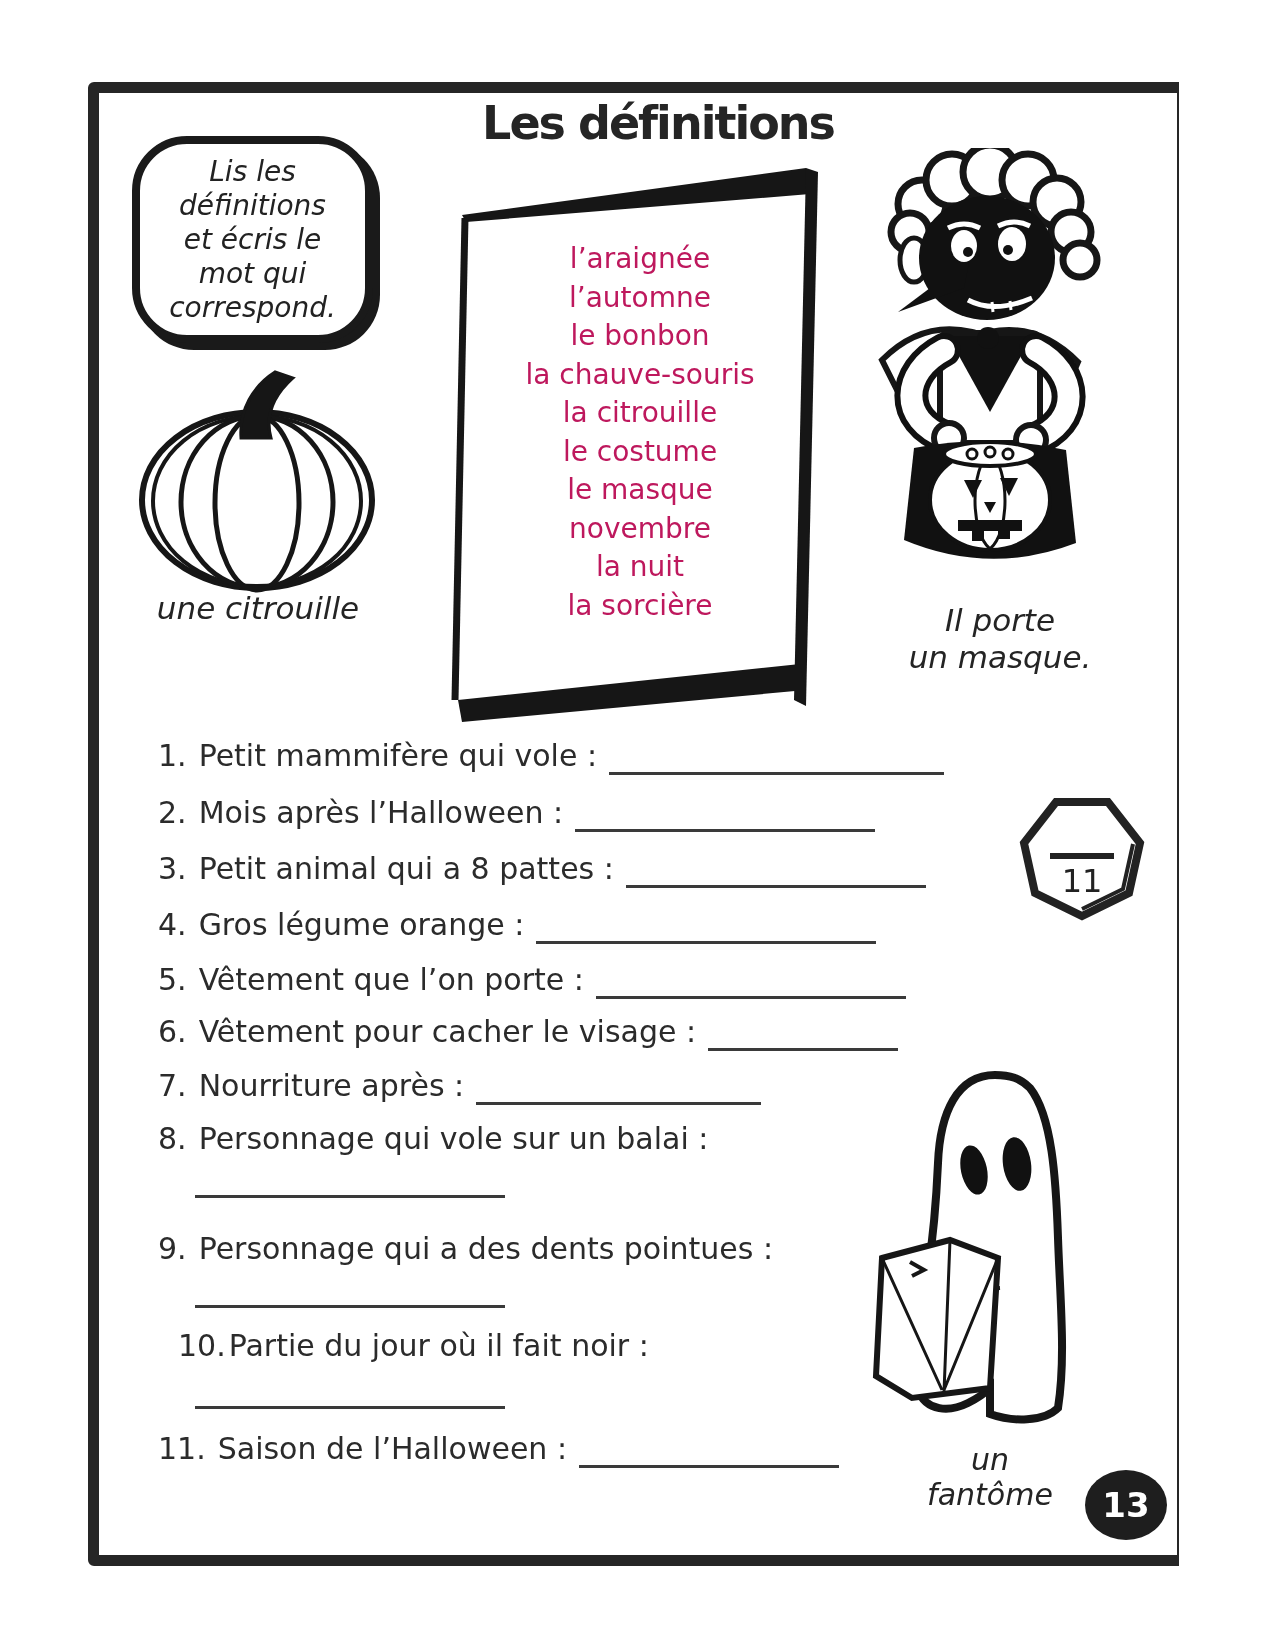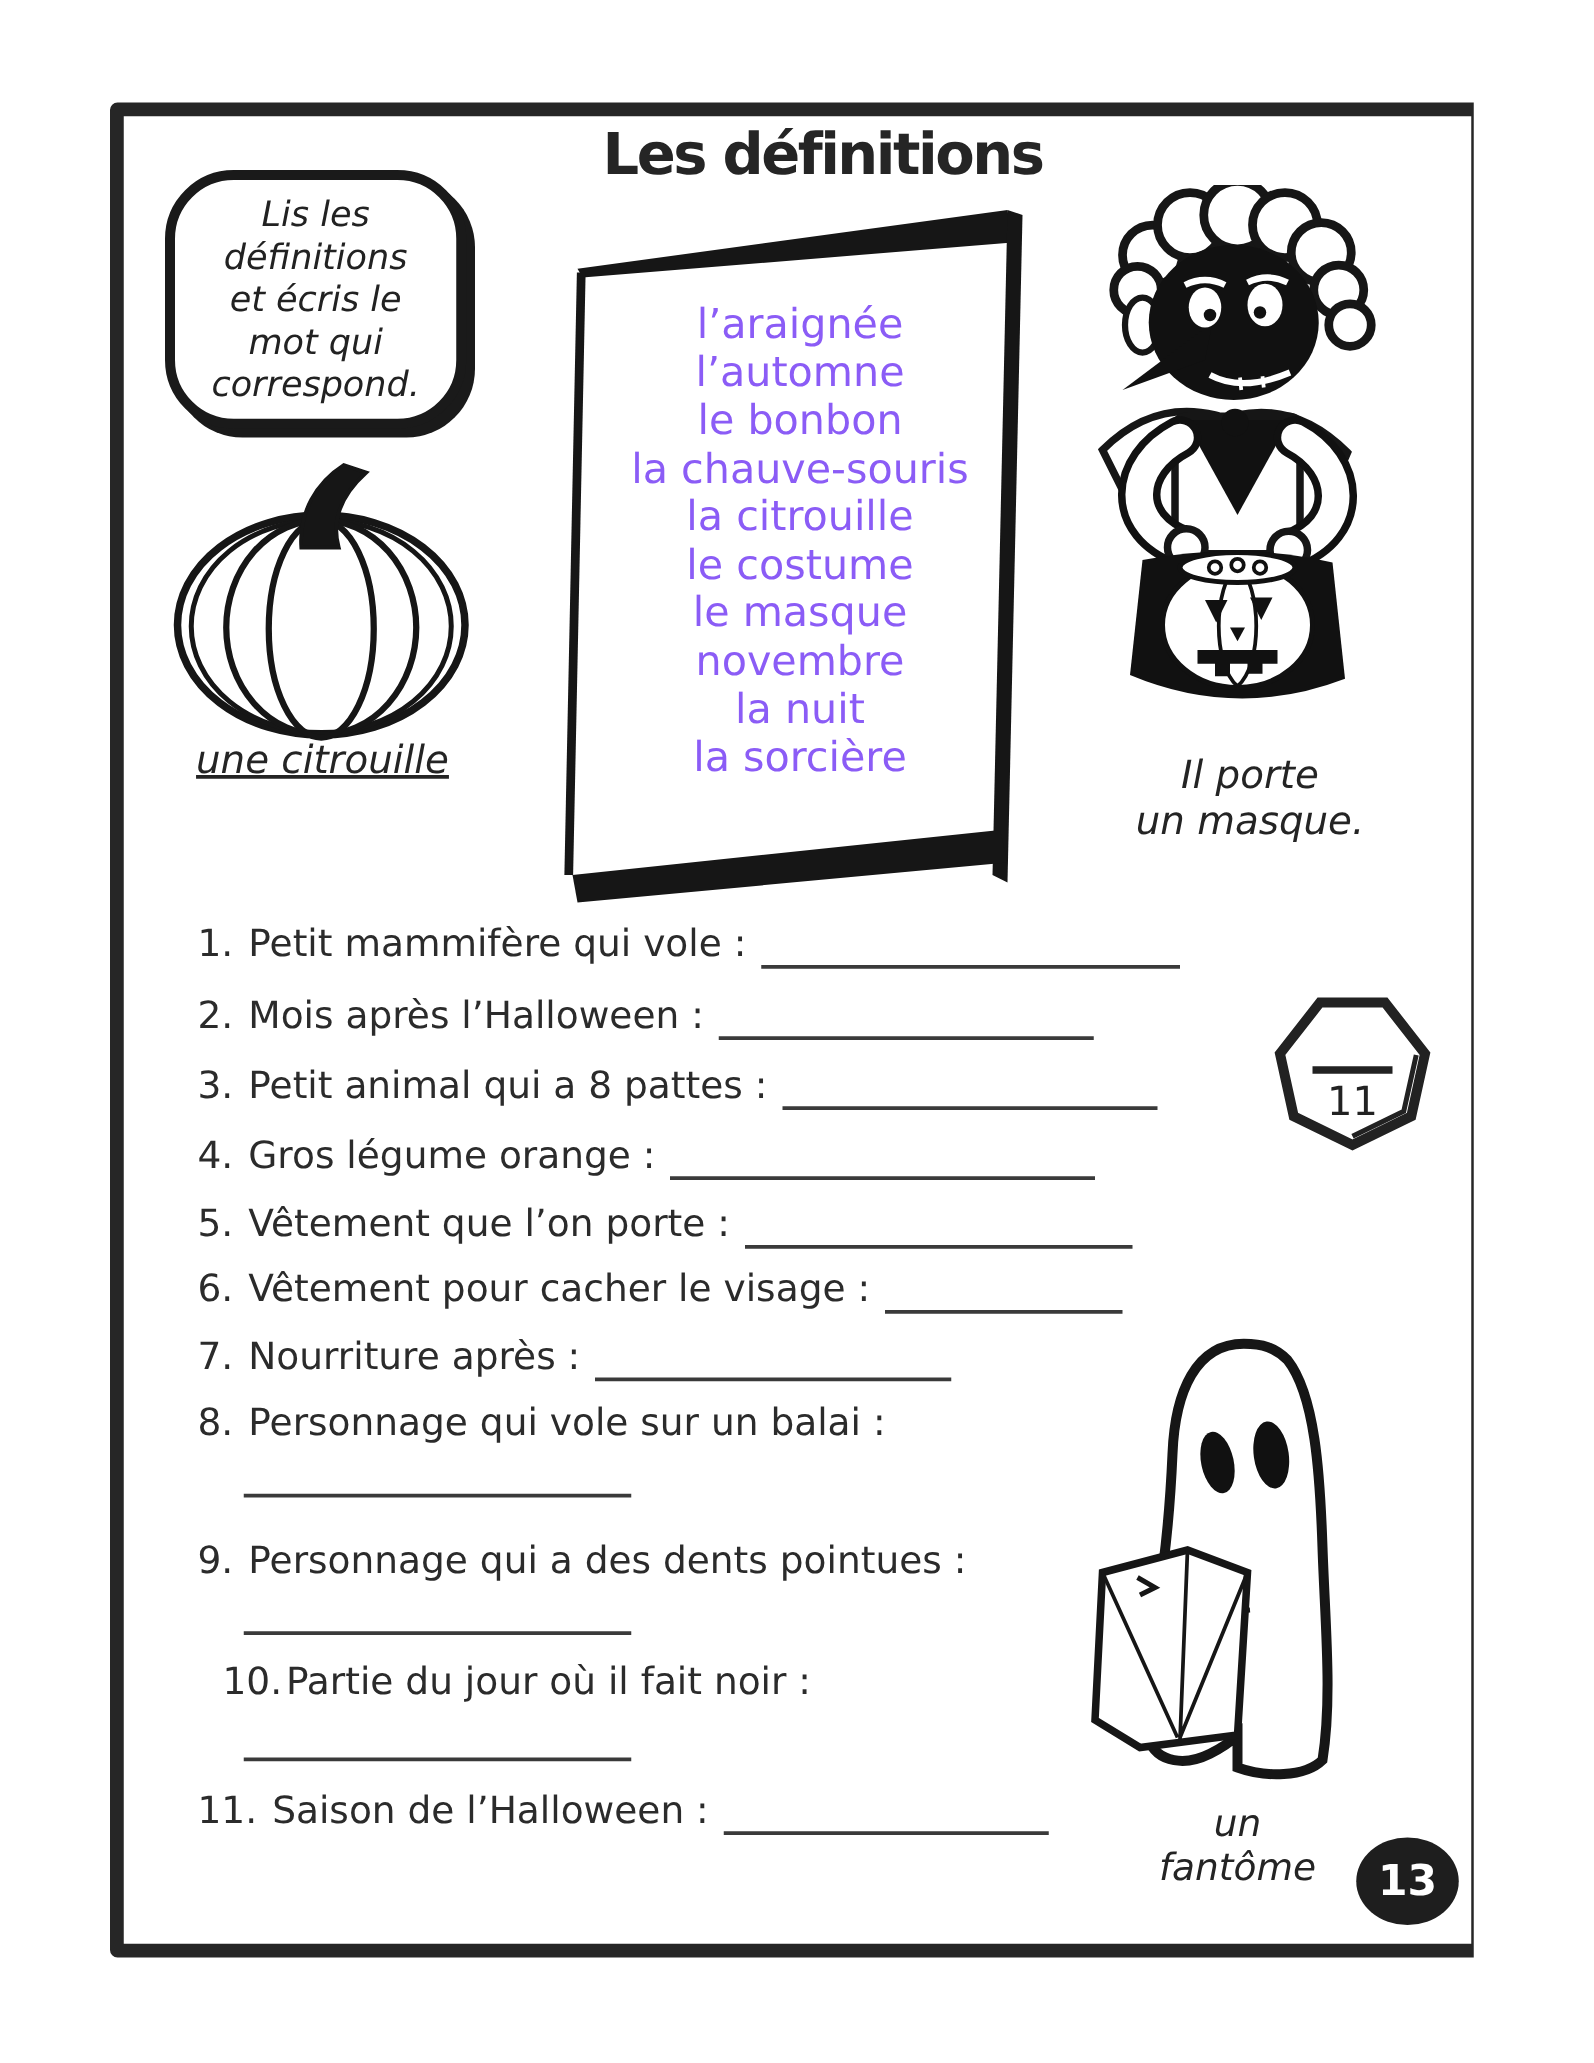--- a/index.html
+++ b/index.html
@@ -10,24 +10,24 @@
   .title{position:absolute;left:458px;top:96px;width:400px;margin:0;
          text-align:center;font-size:46px;font-weight:bold;letter-spacing:-2px;color:#252525;}
   
   .bubble{position:absolute;left:132px;top:136px;width:225px;height:191px;
           border:8px solid #1a1a1a;border-radius:55px;background:#fff;
           box-shadow:7px 7px 0 #1a1a1a;display:flex;align-items:center;justify-content:center;}
   .bubble-text{text-align:center;font-style:italic;font-size:28px;line-height:34px;color:#222;}
   
   .wordbox-svg{position:absolute;left:450px;top:160px;}
   .wordlist{position:absolute;left:470px;top:240px;width:340px;text-align:center;
-            font-size:33px;line-height:38.5px;color:#8b5cf6;}
+            font-size:28px;line-height:38.5px;color:#be185d;}
   
   .caption{position:absolute;text-align:center;font-style:italic;color:#242424;}
-  .cap-pumpkin{left:128px;top:590px;width:260px;font-size:31px;text-decoration:underline;}
+  .cap-pumpkin{left:128px;top:590px;width:260px;font-size:31px;}
   .cap-mask{left:880px;top:602px;width:240px;font-size:31px;line-height:37px;}
   .cap-ghost{left:880px;top:1442px;width:220px;font-size:30px;line-height:35px;}
   
   .q-row{position:absolute;left:158px;height:40px;display:flex;align-items:center;
          font-size:30px;color:#2b2b2b;white-space:nowrap;}
   .qnum{display:inline-block;margin-right:12px;}
   .qnum.nogap{margin-right:3px;}
   .blank{display:inline-block;align-self:flex-end;height:34px;margin-left:12px;
          border-bottom:3px solid #3a3a3a;}
   .blank-below{position:absolute;height:3px;background:#3a3a3a;}

